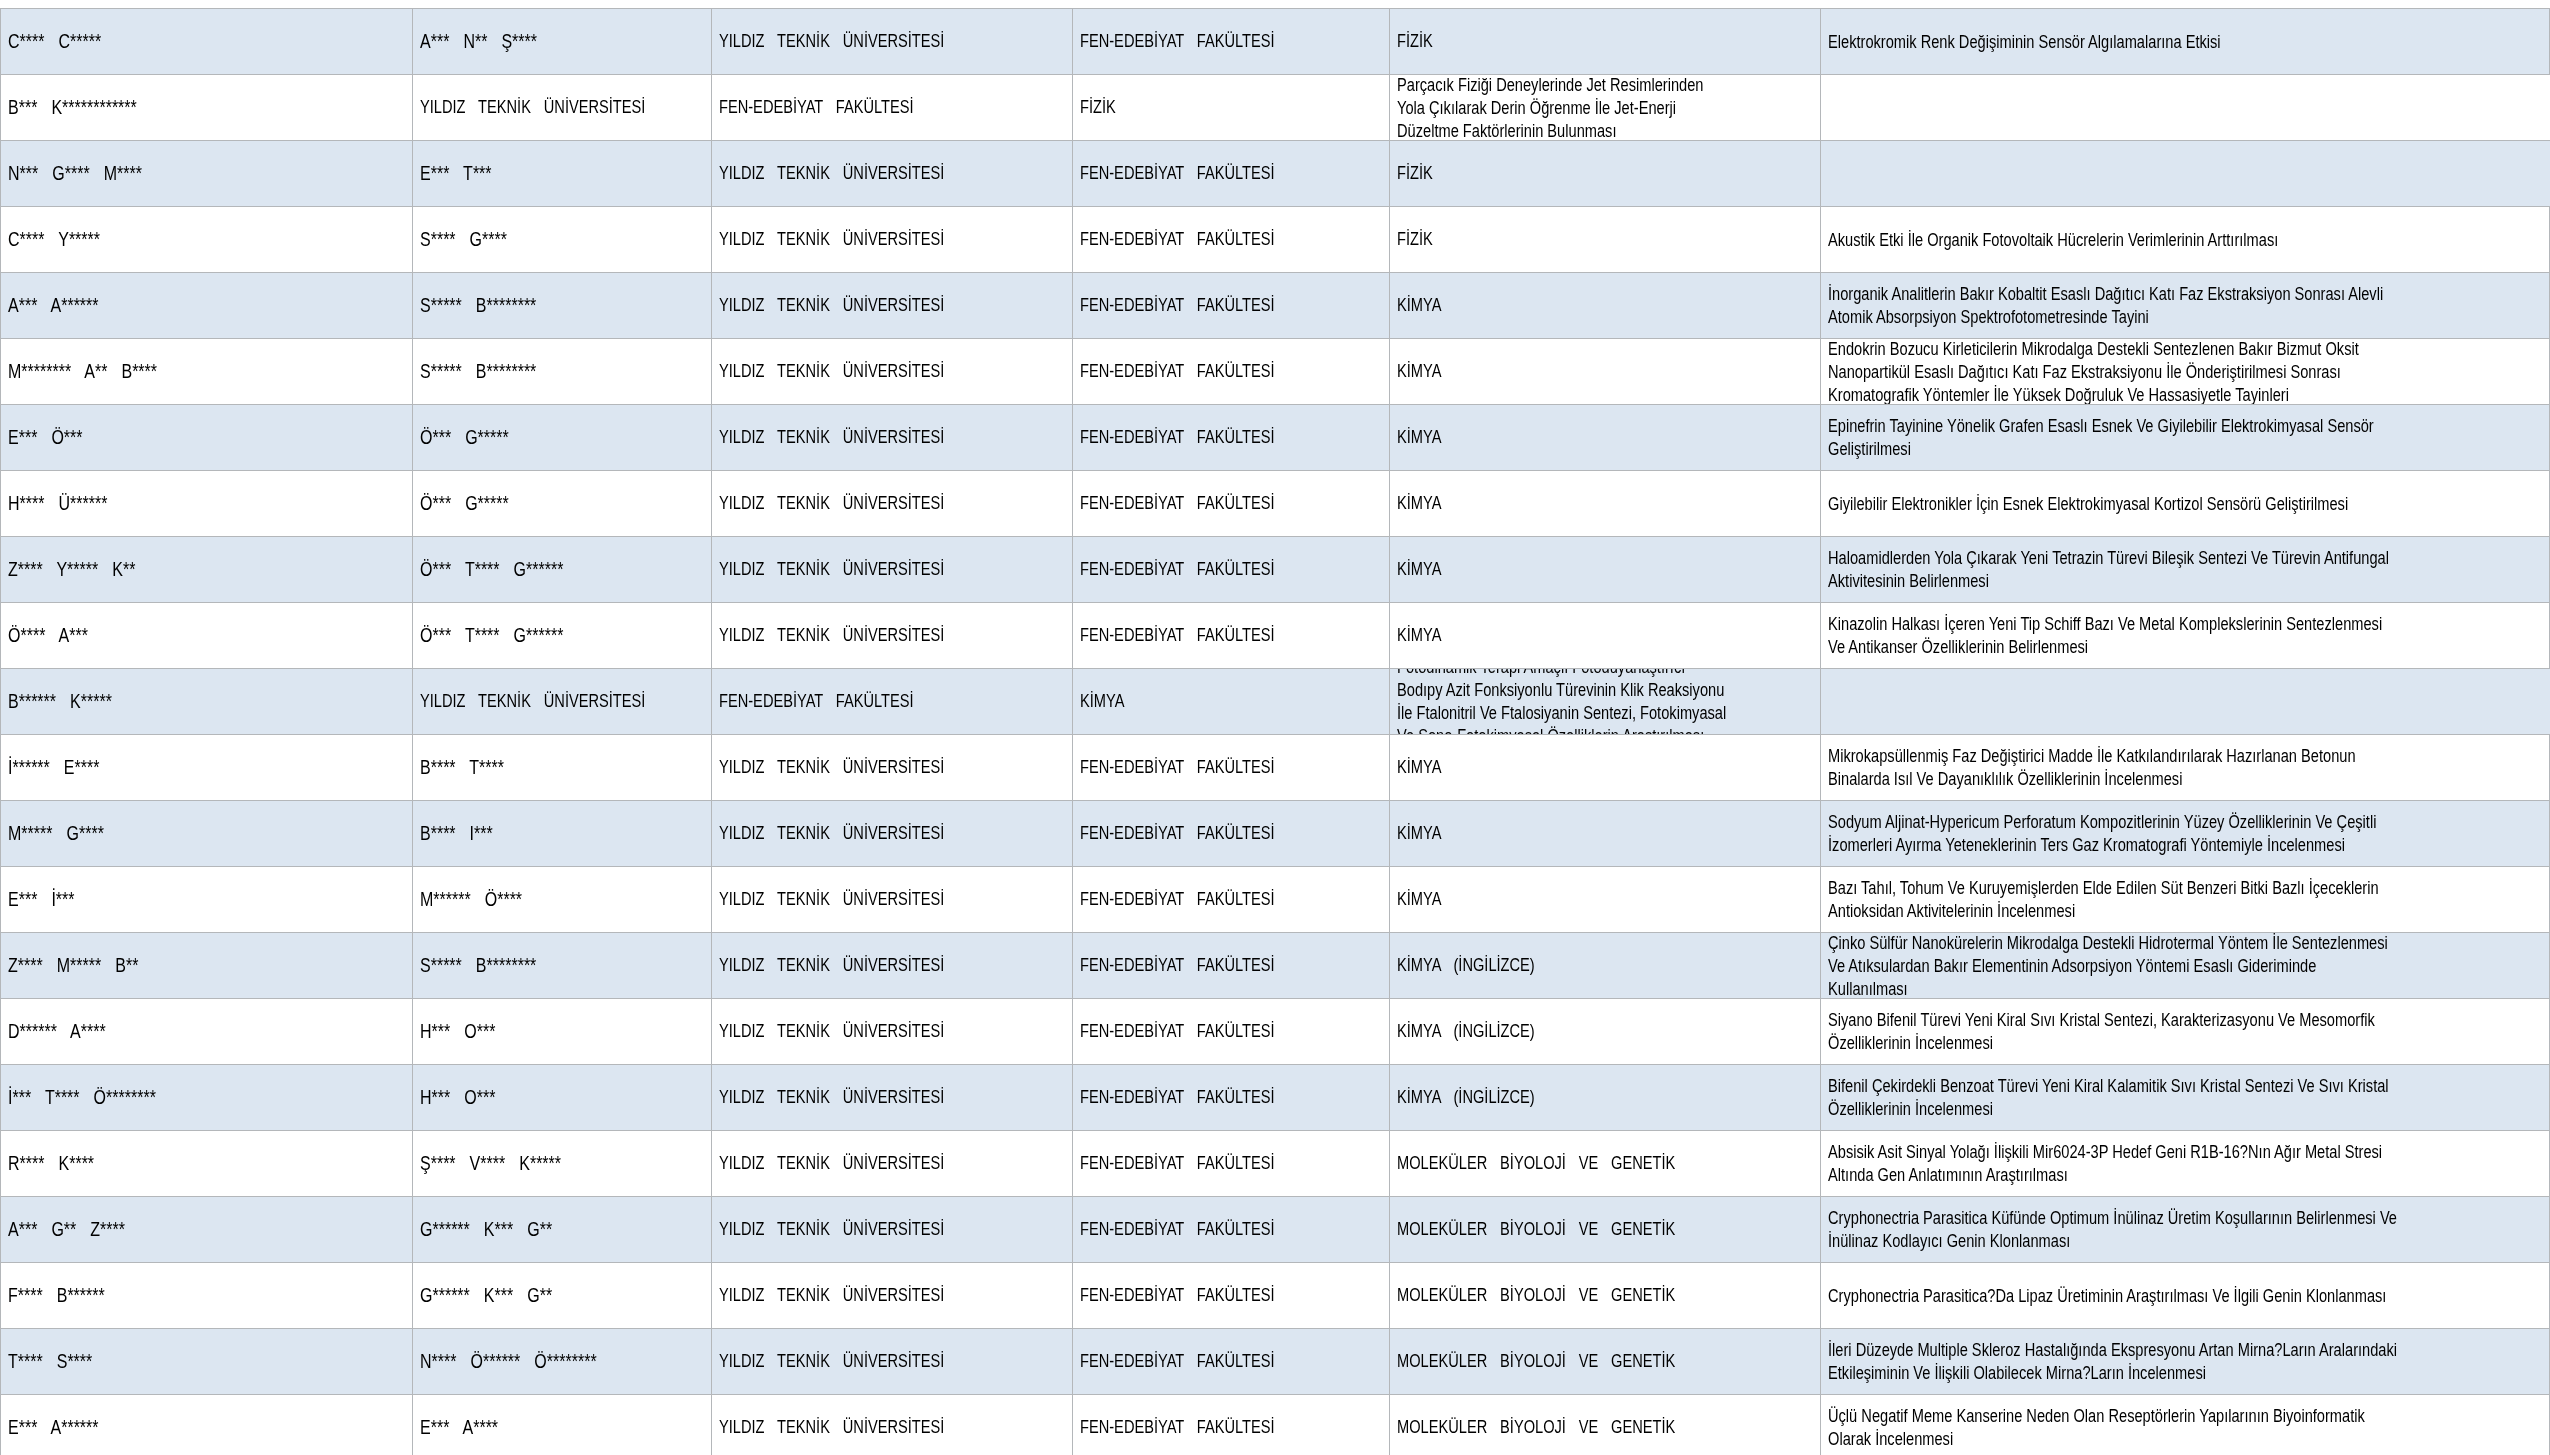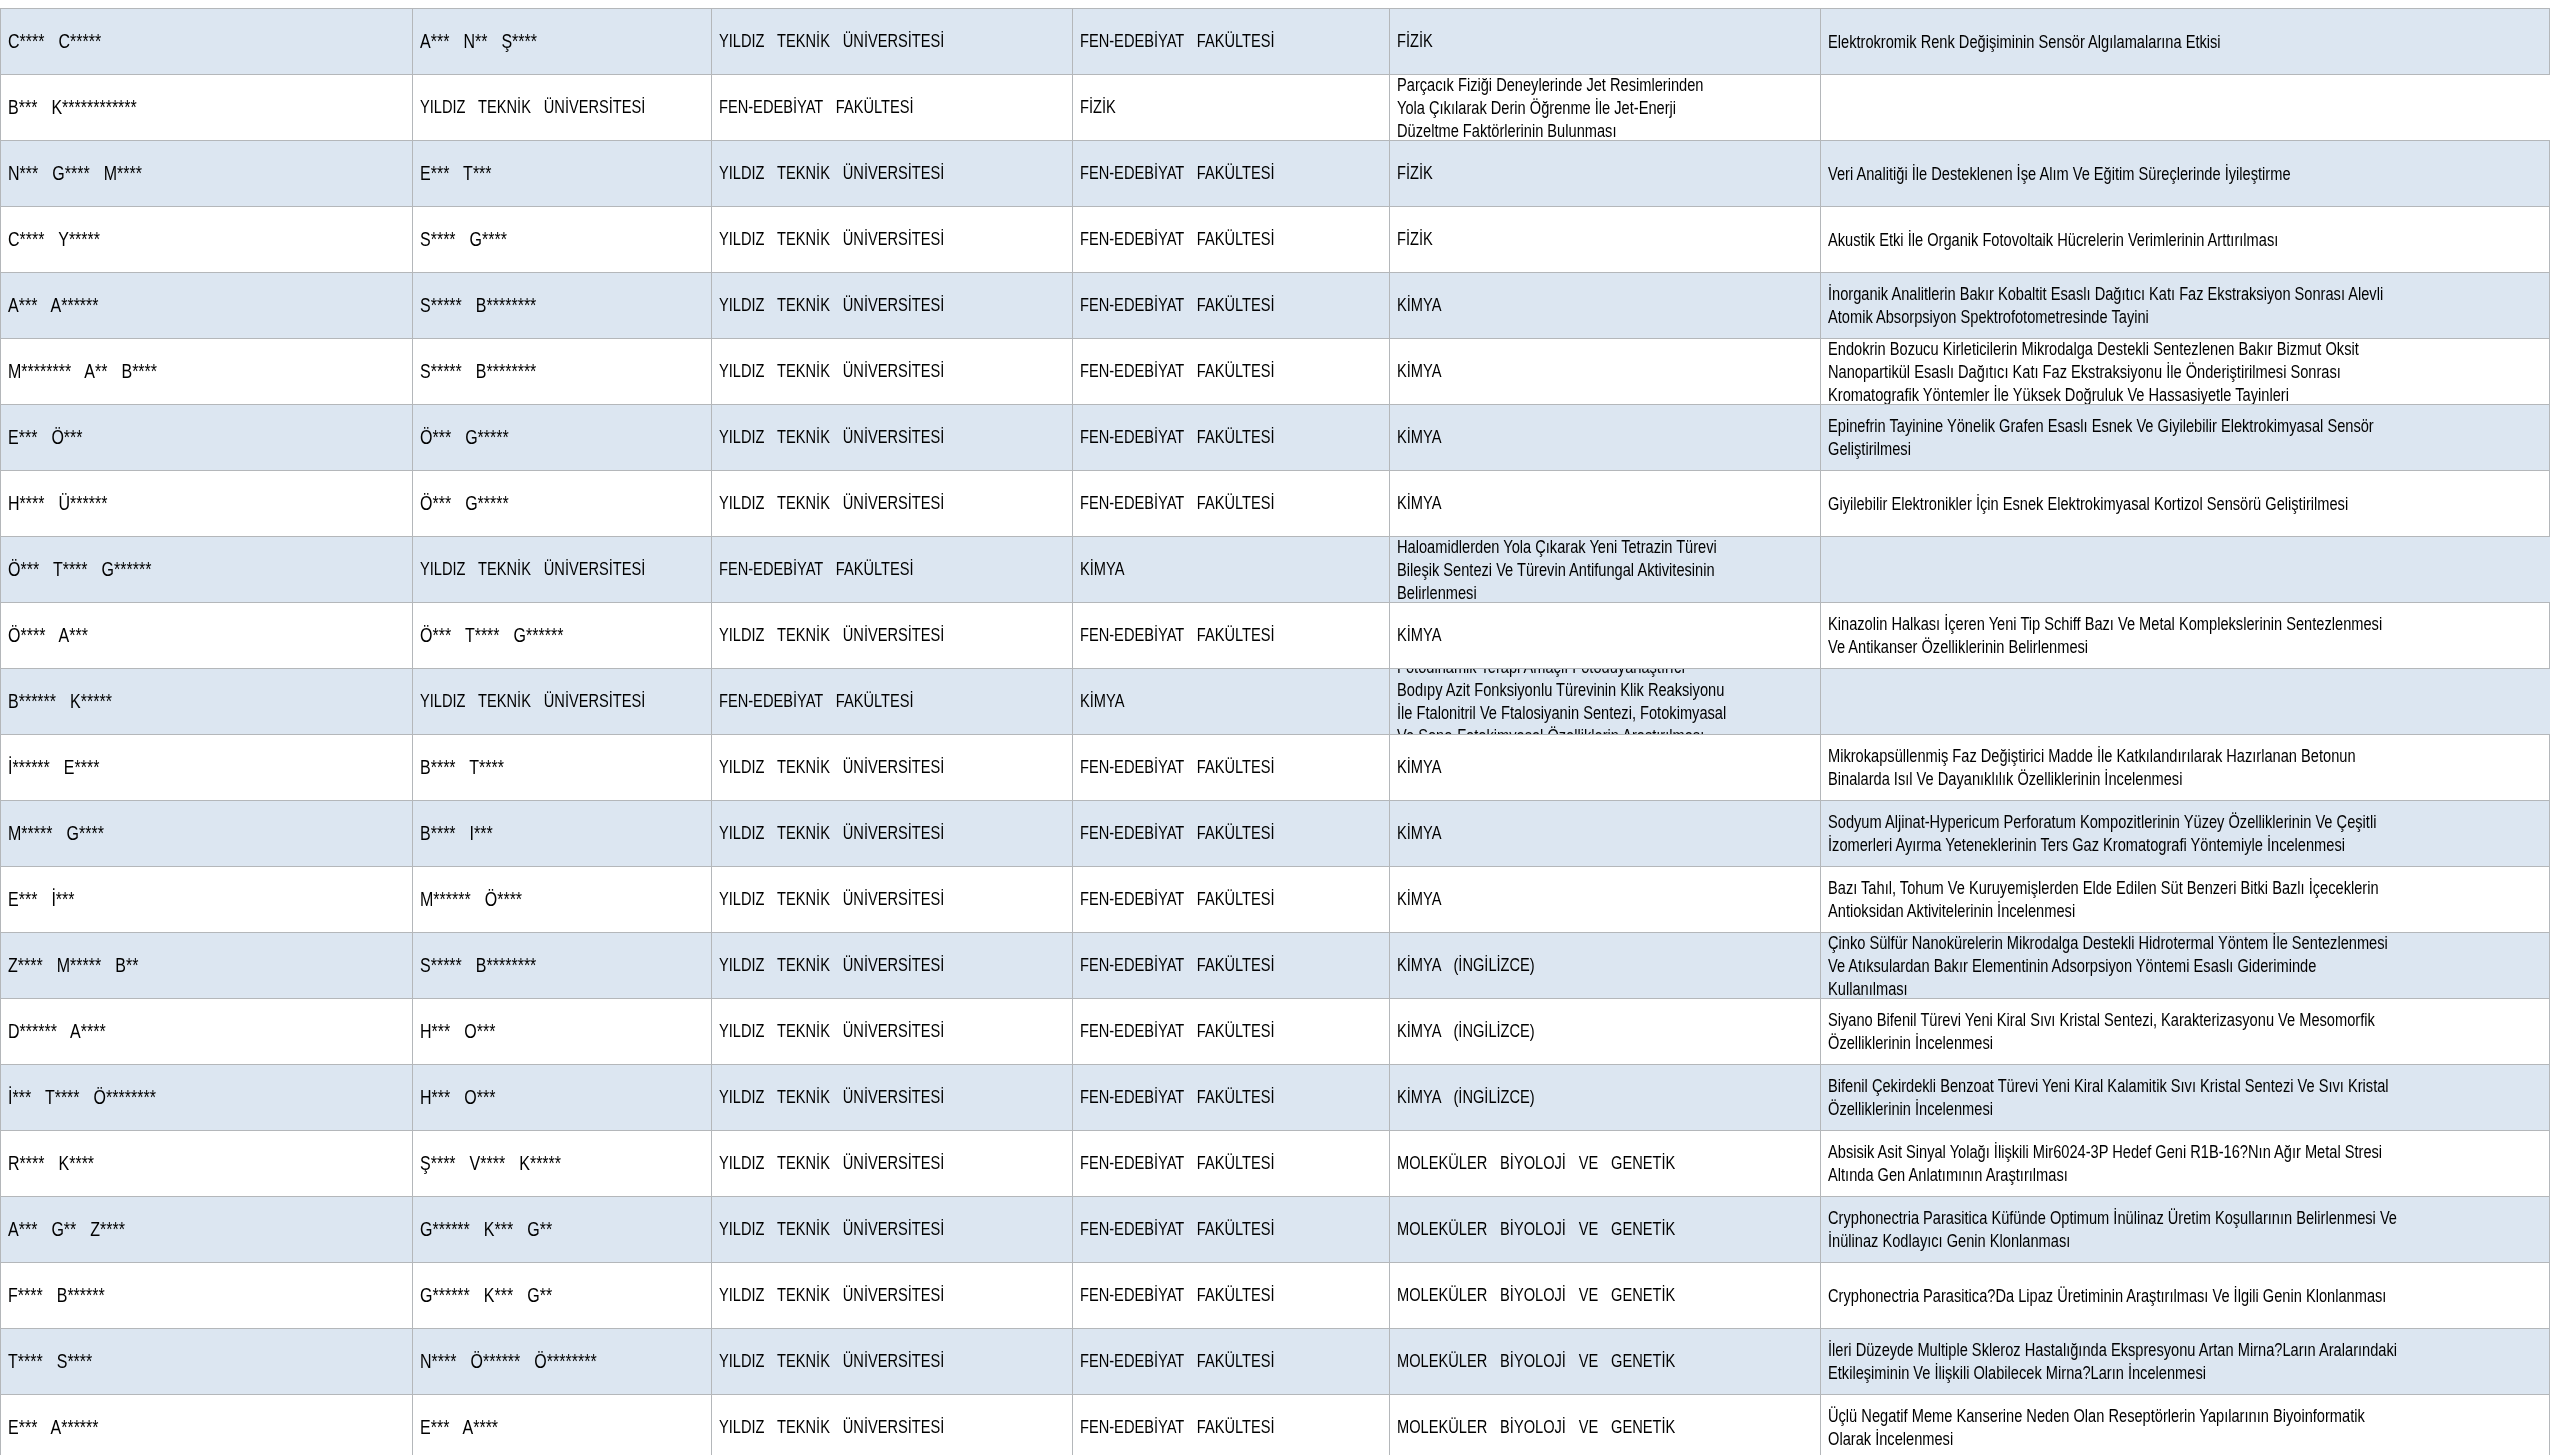--- a/index.html
+++ b/index.html
@@ -118,23 +118,20 @@
           </div>
     <div class="cell c-univ">
             <span class="cond">YILDIZ TEKNİK ÜNİVERSİTESİ</span>
           </div>
     <div class="cell c-fac">
             <span class="cond">FEN-EDEBİYAT FAKÜLTESİ</span>
           </div>
     <div class="cell c-dept">
             <span class="cond">FİZİK</span>
           </div>
-    <div class="cell c-title">
-            <span class="title-inner">Veri Analitiği İle Desteklenen İşe Alım Ve Eğitim Süreçlerinde İyileştirme</span>
-          </div>
   </div>
 
   <div class="row plain">
     <div class="cell c-p1">
             <span class="cond">C**** Y*****</span>
           </div>
     <div class="cell c-p2">
             <span class="cond">S**** G****</span>
           </div>
     <div class="cell c-univ">
@@ -229,20 +226,23 @@
           </div>
     <div class="cell c-dept">
             <span class="cond">KİMYA</span>
           </div>
     <div class="cell c-title">
             <span class="title-inner">Giyilebilir Elektronikler İçin Esnek Elektrokimyasal Kortizol Sensörü Geliştirilmesi</span>
           </div>
   </div>
 
   <div class="row stripe">
+    <div class="cell c-p1">
+            <span class="cond">Z**** Y***** K**</span>
+          </div>
     <div class="cell c-p2">
             <span class="cond">Ö*** T**** G******</span>
           </div>
     <div class="cell c-univ">
             <span class="cond">YILDIZ TEKNİK ÜNİVERSİTESİ</span>
           </div>
     <div class="cell c-fac">
             <span class="cond">FEN-EDEBİYAT FAKÜLTESİ</span>
           </div>
     <div class="cell c-dept">

